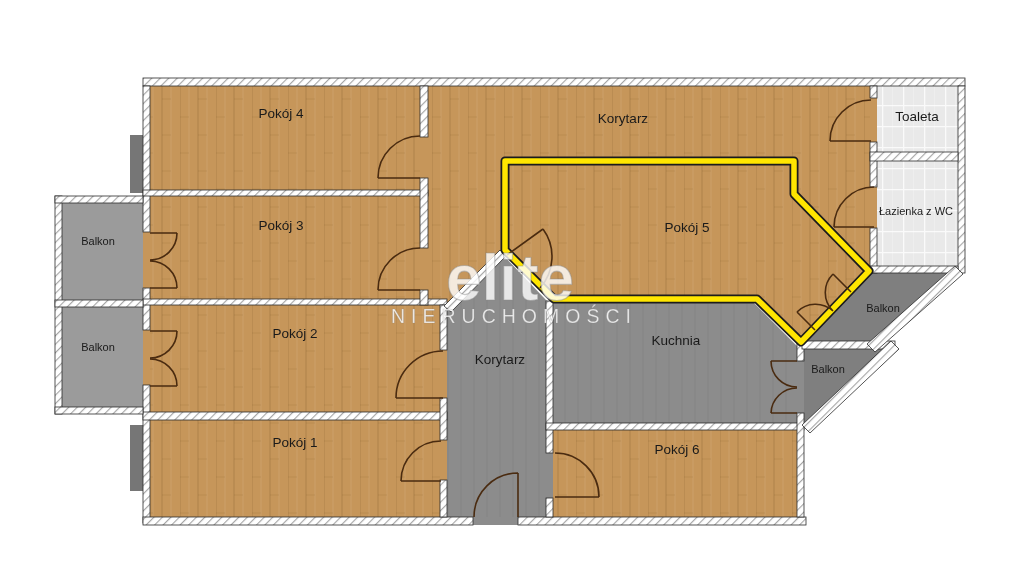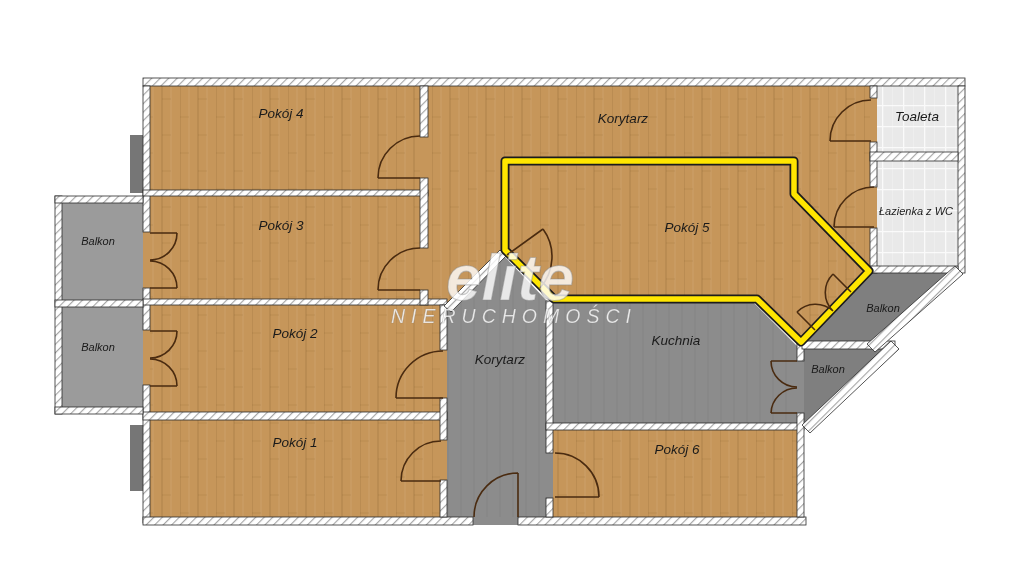--- a/index.html
+++ b/index.html
@@ -1,17 +1,17 @@
 <!DOCTYPE html>
 <html><head>
 <meta charset="utf-8">
 <style>
   html,body{margin:0;padding:0;background:#ffffff;}
   #stage{position:relative;width:1024px;height:585px;background:#ffffff;overflow:hidden;
-         font-family:"Liberation Sans", sans-serif;font-style:italic;}
+         font-family:"Liberation Sans", sans-serif;}
   svg text{font-family:"Liberation Sans", sans-serif;}
   .room-label{font-size:13.5px;fill:#1a1a1a;}
   .small-label{font-size:11px;fill:#1a1a1a;}
   .wall{stroke:#2b2b2b;stroke-width:0.8;}
 </style>
 </head>
 <body>
 
 <div id="stage">
 <svg width="1024" height="585" viewBox="0 0 1024 585">

